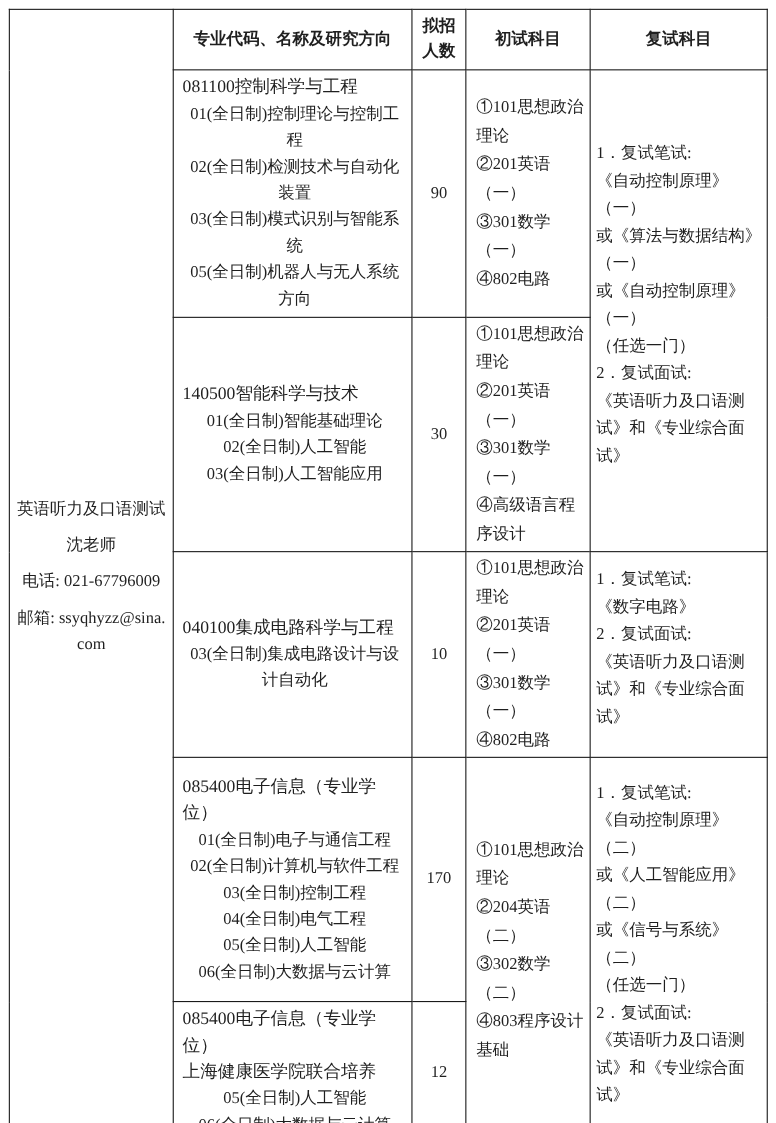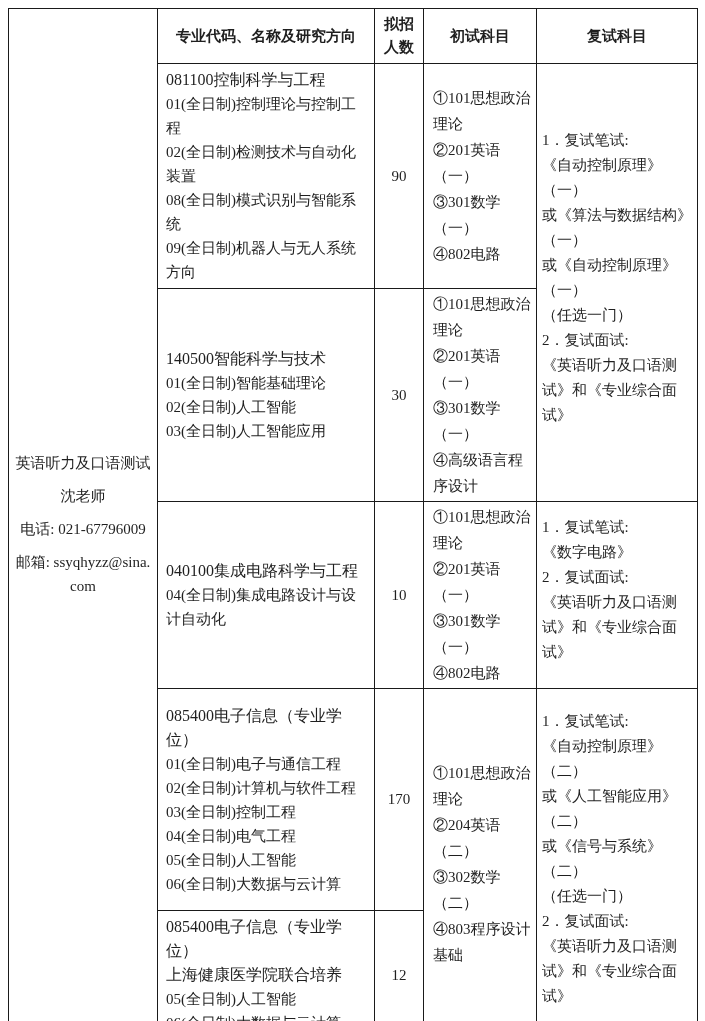--- a/index.html
+++ b/index.html
@@ -52,20 +52,21 @@
   td.cell-program {
     padding: 4px 4px 4px 8px;
     line-height: 24px;
   }
   td.cell-program .title-line {
     font-weight: normal;
     font-size: 16px;
   }
   td.cell-program .dir-line {
     font-size: 15px;
+    text-align: center;
   }
   td.cell-quota {
     text-align: center;
     font-weight: normal;
     font-size: 15px;
   }
   td.cell-initial {
     padding: 2px 4px 2px 9px;
     line-height: 26px;
   }
@@ -102,22 +103,22 @@
     </tr>
 
     <tr style="height:222px">
       <td class="cell-program">
         <div>
               <div class="title-line">081100控制科学与工程</div>
             </div>
         <div>
               <div class="dir-line">01(全日制)控制理论与控制工程</div>
               <div class="dir-line">02(全日制)检测技术与自动化装置</div>
-              <div class="dir-line">08(全日制)模式识别与智能系统</div>
-              <div class="dir-line">09(全日制)机器人与无人系统方向</div>
+              <div class="dir-line">03(全日制)模式识别与智能系统</div>
+              <div class="dir-line">05(全日制)机器人与无人系统方向</div>
             </div>
       </td>
       <td class="cell-quota">90</td>
       <td class="cell-initial">
             <div class="exam-line">①101思想政治理论</div>
             <div class="exam-line">②201英语（一）</div>
             <div class="exam-line">③301数学（一）</div>
             <div class="exam-line">④802电路</div>
           </td>
       <td class="cell-retest" rowspan="2">
@@ -150,21 +151,21 @@
             <div class="exam-line">④高级语言程序设计</div>
           </td>
     </tr>
 
     <tr style="height:175px">
       <td class="cell-program">
         <div>
               <div class="title-line">040100集成电路科学与工程</div>
             </div>
         <div>
-              <div class="dir-line">04(全日制)集成电路设计与设计自动化</div>
+              <div class="dir-line">03(全日制)集成电路设计与设计自动化</div>
             </div>
       </td>
       <td class="cell-quota">10</td>
       <td class="cell-initial">
             <div class="exam-line">①101思想政治理论</div>
             <div class="exam-line">②201英语（一）</div>
             <div class="exam-line">③301数学（一）</div>
             <div class="exam-line">④802电路</div>
           </td>
       <td class="cell-retest">

